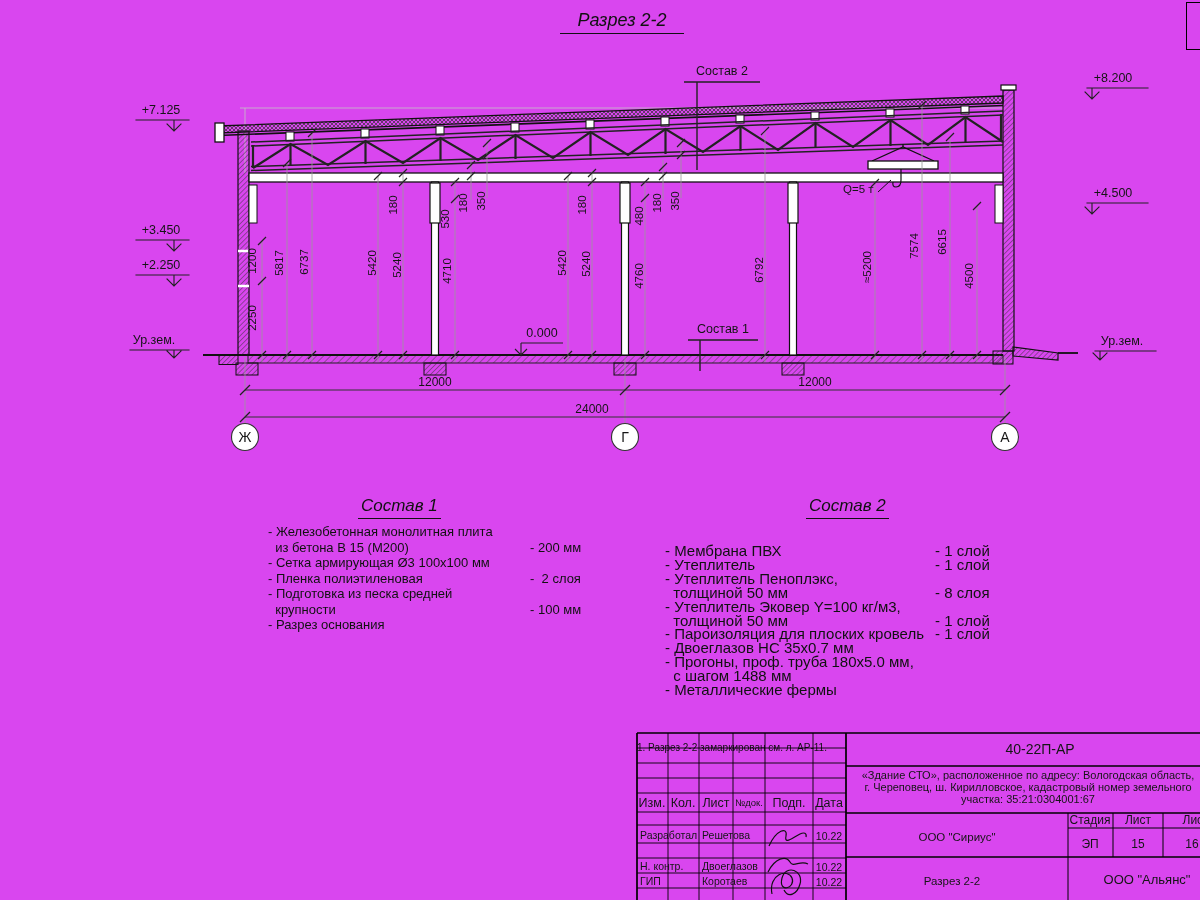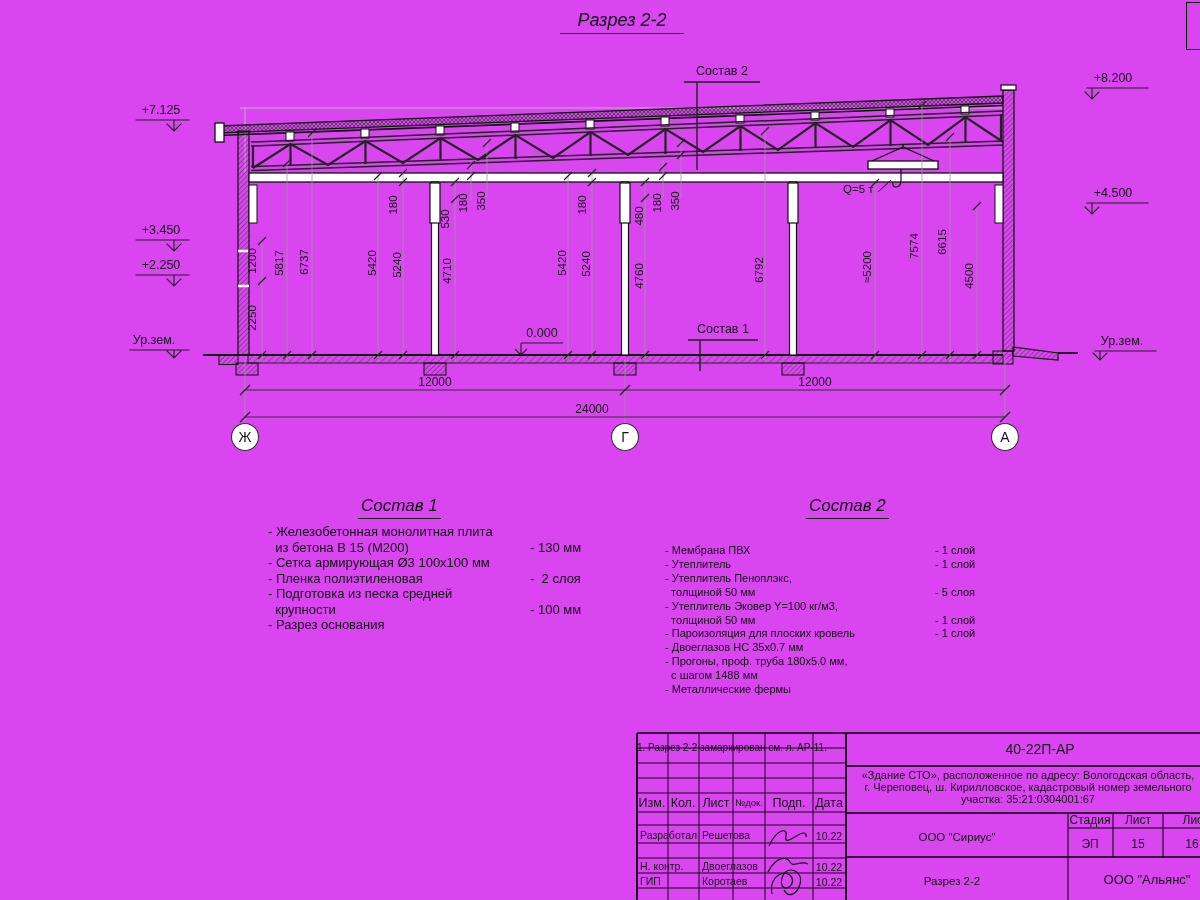--- a/index.html
+++ b/index.html
@@ -8,21 +8,21 @@
   svg text{font-family:"Liberation Sans",sans-serif;fill:#151515;}
   .dim{font-size:11.5px;}
   .elev{font-size:12.5px;}
   .axisletter{font-size:14px;}
   .reflabel{font-size:12.5px;}
   .hlabel{font-size:12px;}
   .page-title{position:absolute;left:560px;top:10px;width:124px;text-align:center;
     font-size:18px;font-style:italic;border-bottom:1.6px solid #111;padding-bottom:2px;}
   .sostav-title{position:absolute;font-size:17px;font-style:italic;border-bottom:1.5px solid #111;padding:0 3px 2px 3px;}
   .slist{position:absolute;font-size:13px;line-height:15.5px;}
-  .slist.compact{line-height:13.9px;font-size:11px;}
+  .slist.compact{line-height:13.9px;font-size:15px;}
   .srow{display:flex;align-items:flex-end;}
   .stext{white-space:pre-line;}
   .sval{white-space:pre;}
   .note{position:absolute;left:637px;top:742px;font-size:10px;}
   .corner-box{position:absolute;left:1186px;top:2px;width:14px;height:46px;border:1.6px solid #000;}
   .s1 .stext{width:262px;} .s1 .sval{width:80px;}
   .s2 .stext{width:270px;} .s2 .sval{width:70px;}
 </style>
 </head>
 <body>
@@ -190,21 +190,21 @@
       <text class="reflabel" x="542" y="337" text-anchor="middle">0.000</text>
       <path d="M521,343 H563 M521,343 V355 M515,349 L521,355 L527,349" stroke="#222" stroke-width="1.1" fill="none"></path>
     </g>
   </svg>
 
   <div class="sostav-title" style="left:358px;top:496px;">Состав 1</div>
   <div class="slist s1" style="left:268px;top:524px;">
     <div class="srow">
         <div class="stext">- Железобетонная  монолитная плита
 &nbsp;&nbsp;из бетона В 15 (М200)</div>
-        <div class="sval">- 130 мм</div>
+        <div class="sval">- 200 мм</div>
       </div>
     <div class="srow">
         <div class="stext">- Сетка армирующая Ø3 100х100 мм</div>
         <div class="sval"></div>
       </div>
     <div class="srow">
         <div class="stext">- Пленка полиэтиленовая</div>
         <div class="sval">-  2 слоя</div>
       </div>
     <div class="srow">
@@ -224,21 +224,21 @@
         <div class="stext">- Мембрана ПВХ</div>
         <div class="sval">- 1 слой</div>
       </div>
     <div class="srow">
         <div class="stext">- Утеплитель</div>
         <div class="sval">- 1 слой</div>
       </div>
     <div class="srow">
         <div class="stext">- Утеплитель Пеноплэкс,
 &nbsp;&nbsp;толщиной 50 мм</div>
-        <div class="sval">- 5 слоя</div>
+        <div class="sval">- 8 слоя</div>
       </div>
     <div class="srow">
         <div class="stext">- Утеплитель Эковер Y=100 кг/м3,
 &nbsp;&nbsp;толщиной 50 мм</div>
         <div class="sval">- 1 слой</div>
       </div>
     <div class="srow">
         <div class="stext">- Пароизоляция для плоских кровель</div>
         <div class="sval">- 1 слой</div>
       </div>

